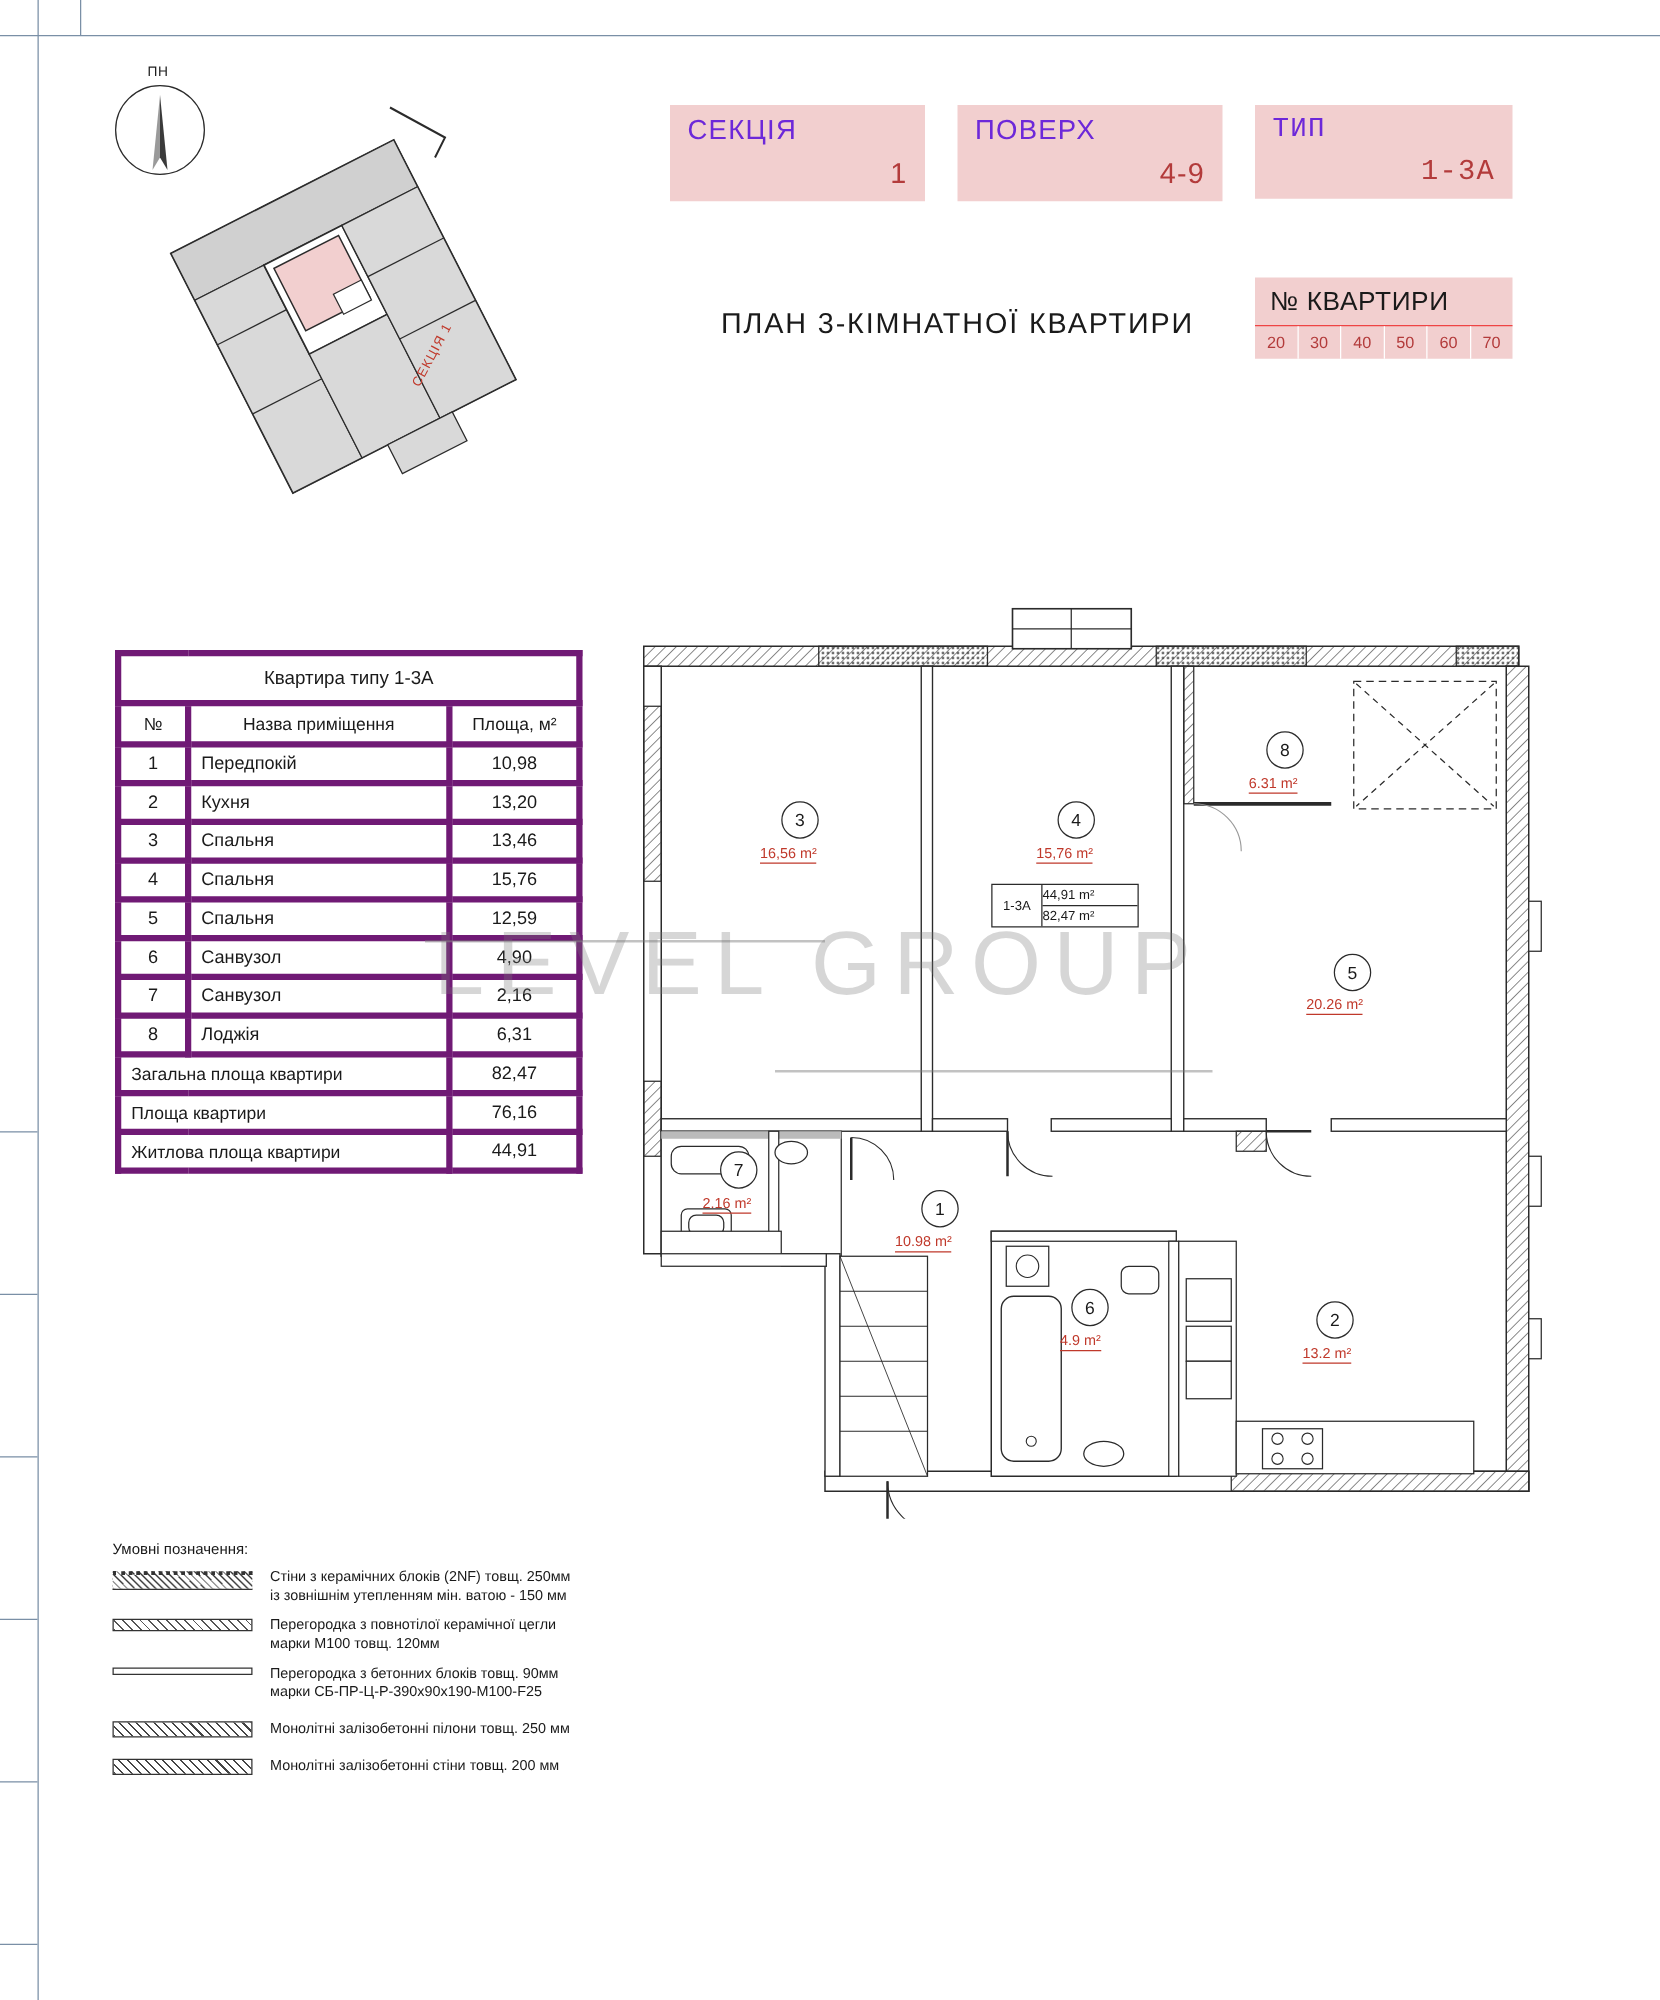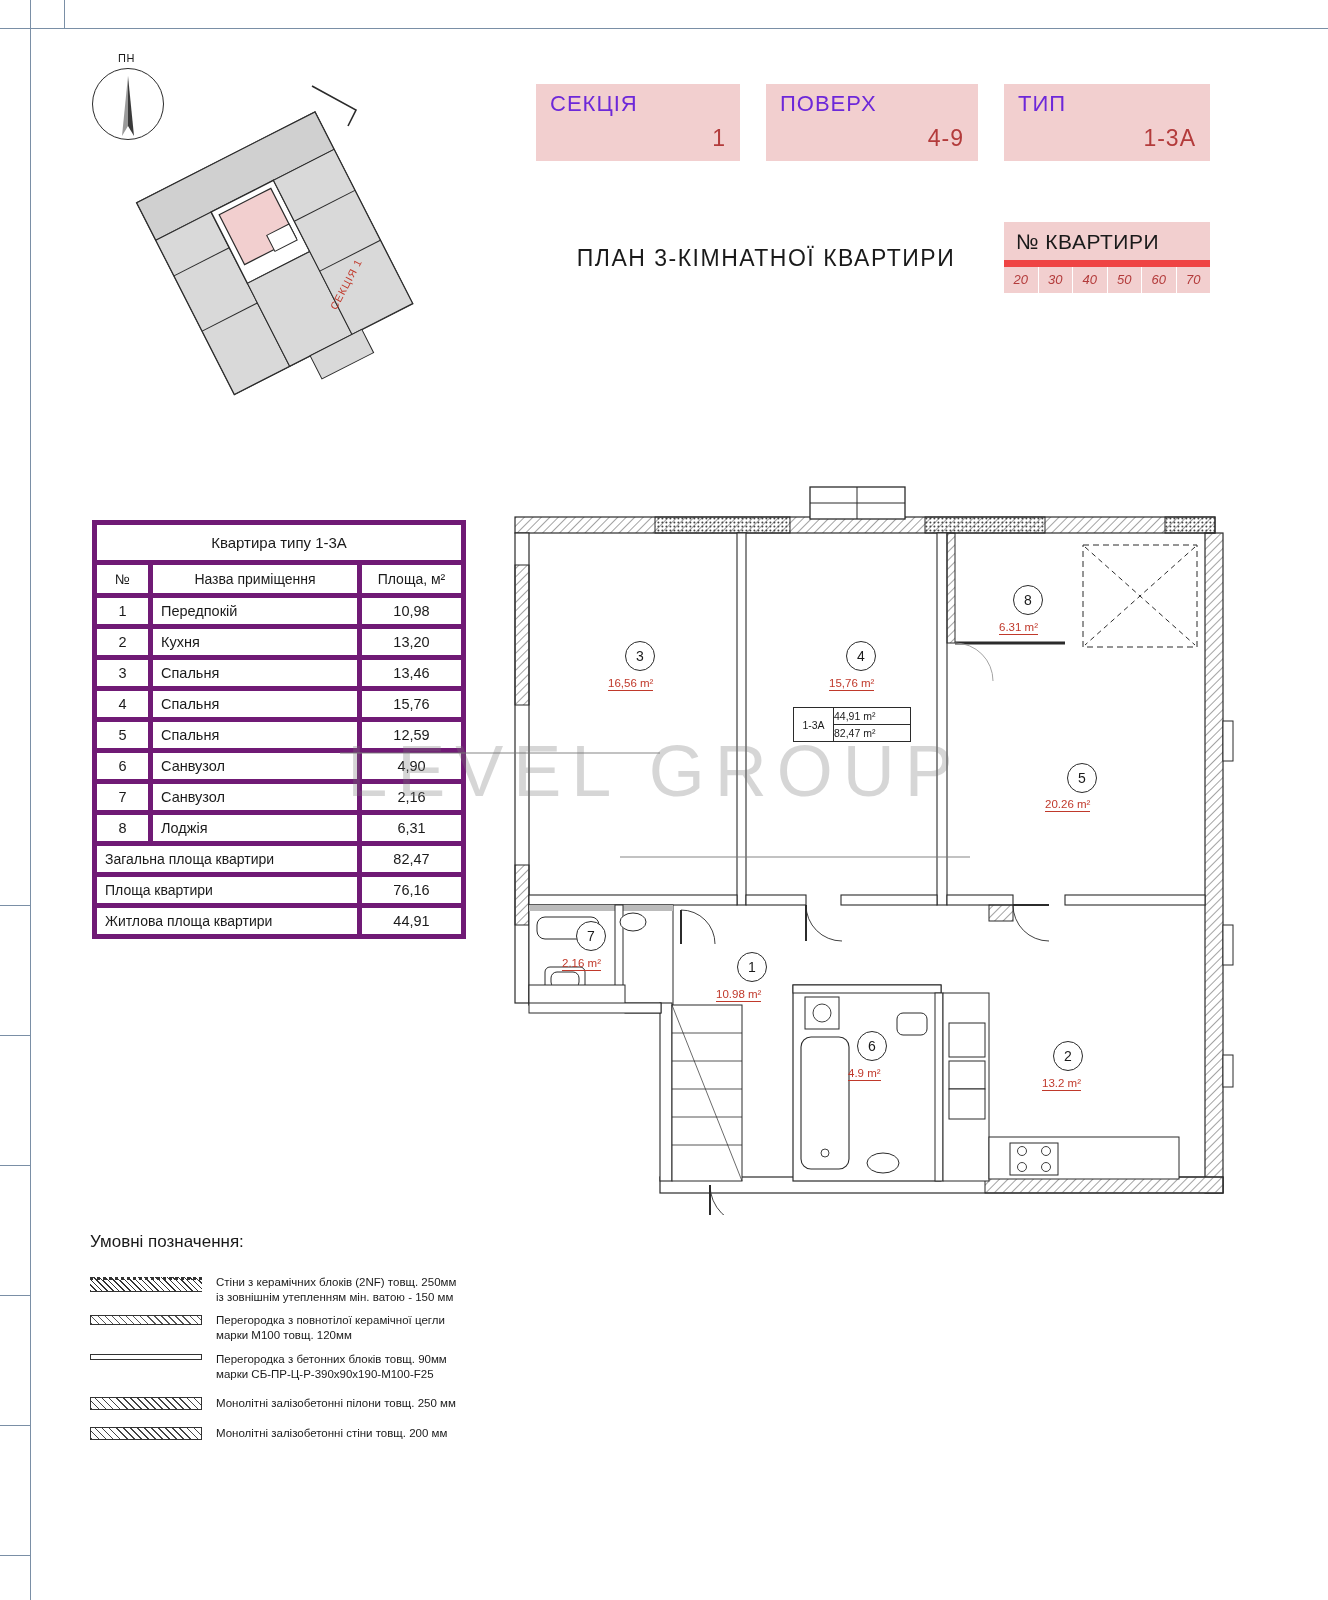--- a/index.html
+++ b/index.html
@@ -33,53 +33,53 @@
   
   .hdr-box {
     position: absolute;
     background: #f2cfcf;
     padding: 7px 14px 9px 14px;
   }
   .hdr-box .k { font-size: 22px; letter-spacing: 1px; color: #6d28d9; }
   .hdr-box .v { font-size: 23px; text-align: right; color: #b33b3b; margin-top: 8px; letter-spacing: 1px;}
   #box-section { left: 536px; top: 84px; width: 204px; }
   #box-floor   { left: 766px; top: 84px; width: 212px; }
-  #box-type    { left: 1004px; top: 84px; width: 206px; }
+  #box-type    { left: 1004px; top: 84px; width: 206px; font-family: Liberation Mono, monospace; }
 
   .plan-title {
     position: absolute; left: 536px; top: 245px; width: 460px;
     text-align: center; font-size: 23px; letter-spacing: 1.5px;
   }
 
   #box-aptno {
     position: absolute; left: 1004px; top: 222px; width: 206px;
     background: #f2cfcf;
   }
   #box-aptno .k { font-size: 21px; letter-spacing: .5px; padding: 8px 12px 6px 12px; }
-  .aptno-row { display: flex; border-top: 7px solid #ef4444; font-style: italic; }
+  .aptno-row { display: flex; border-top: 1px solid #ef4444; }
   .aptno-cell {
     flex: 1 1 0; text-align: center; font-size: 13px; color: #b33b3b;
     padding: 5px 0 6px 0; border-right: 1px solid #ffffff;
   }
   .aptno-cell:last-child { border-right: none; }
 
   
   .tbl-wrap { position: absolute; left: 92px; top: 520px; width: 374px; }
   table.rooms { border-collapse: collapse; width: 100%; font-size: 14.5px; }
   table.rooms td, table.rooms th { border: 5px solid #701a75; font-weight: normal; }
   .tbl-title { text-align: center; padding: 9px 4px; font-size: 15px; border: 1px solid #2b2b2b; }
   .c-no { width: 56px; text-align: center; padding: 5px 0; }
   .c-name { padding: 5px 8px; }
   .c-area { width: 104px; text-align: center; padding: 5px 0; }
   .th-row td { text-align: center; padding: 6px 2px; font-size: 14px; }
   .sum-name { padding: 5px 8px; font-size: 14px; }
 
   
   .legend { position: absolute; left: 90px; top: 1232px; width: 620px; font-size: 11.5px; }
-  .legend-title { font-size: 17px; margin-bottom: 23px; }
+  .legend-title { font-size: 12px; margin-bottom: 9px; }
   .legend-row { display: flex; align-items: flex-start; margin-bottom: 9px; }
   .legend-swatch { width: 112px; min-width: 112px; height: 15px; margin-right: 14px; margin-top: 2px; }
   .legend-text { line-height: 1.28; }
   .sw-a { background:
       repeating-linear-gradient(45deg,#333 0 1px,transparent 1px 4px);
       border-top: 3px dotted #333; border-bottom: 1px solid #333; }
   .sw-b { height: 9px; border: 1px solid #333; background: #fff; }
   .sw-c { height: 10px; border: 1px solid #333;
       background: repeating-linear-gradient(45deg,#555 0 1px,transparent 1px 5px); }
   .sw-d { height: 6px; border: 1px solid #333; background: #fff; }

